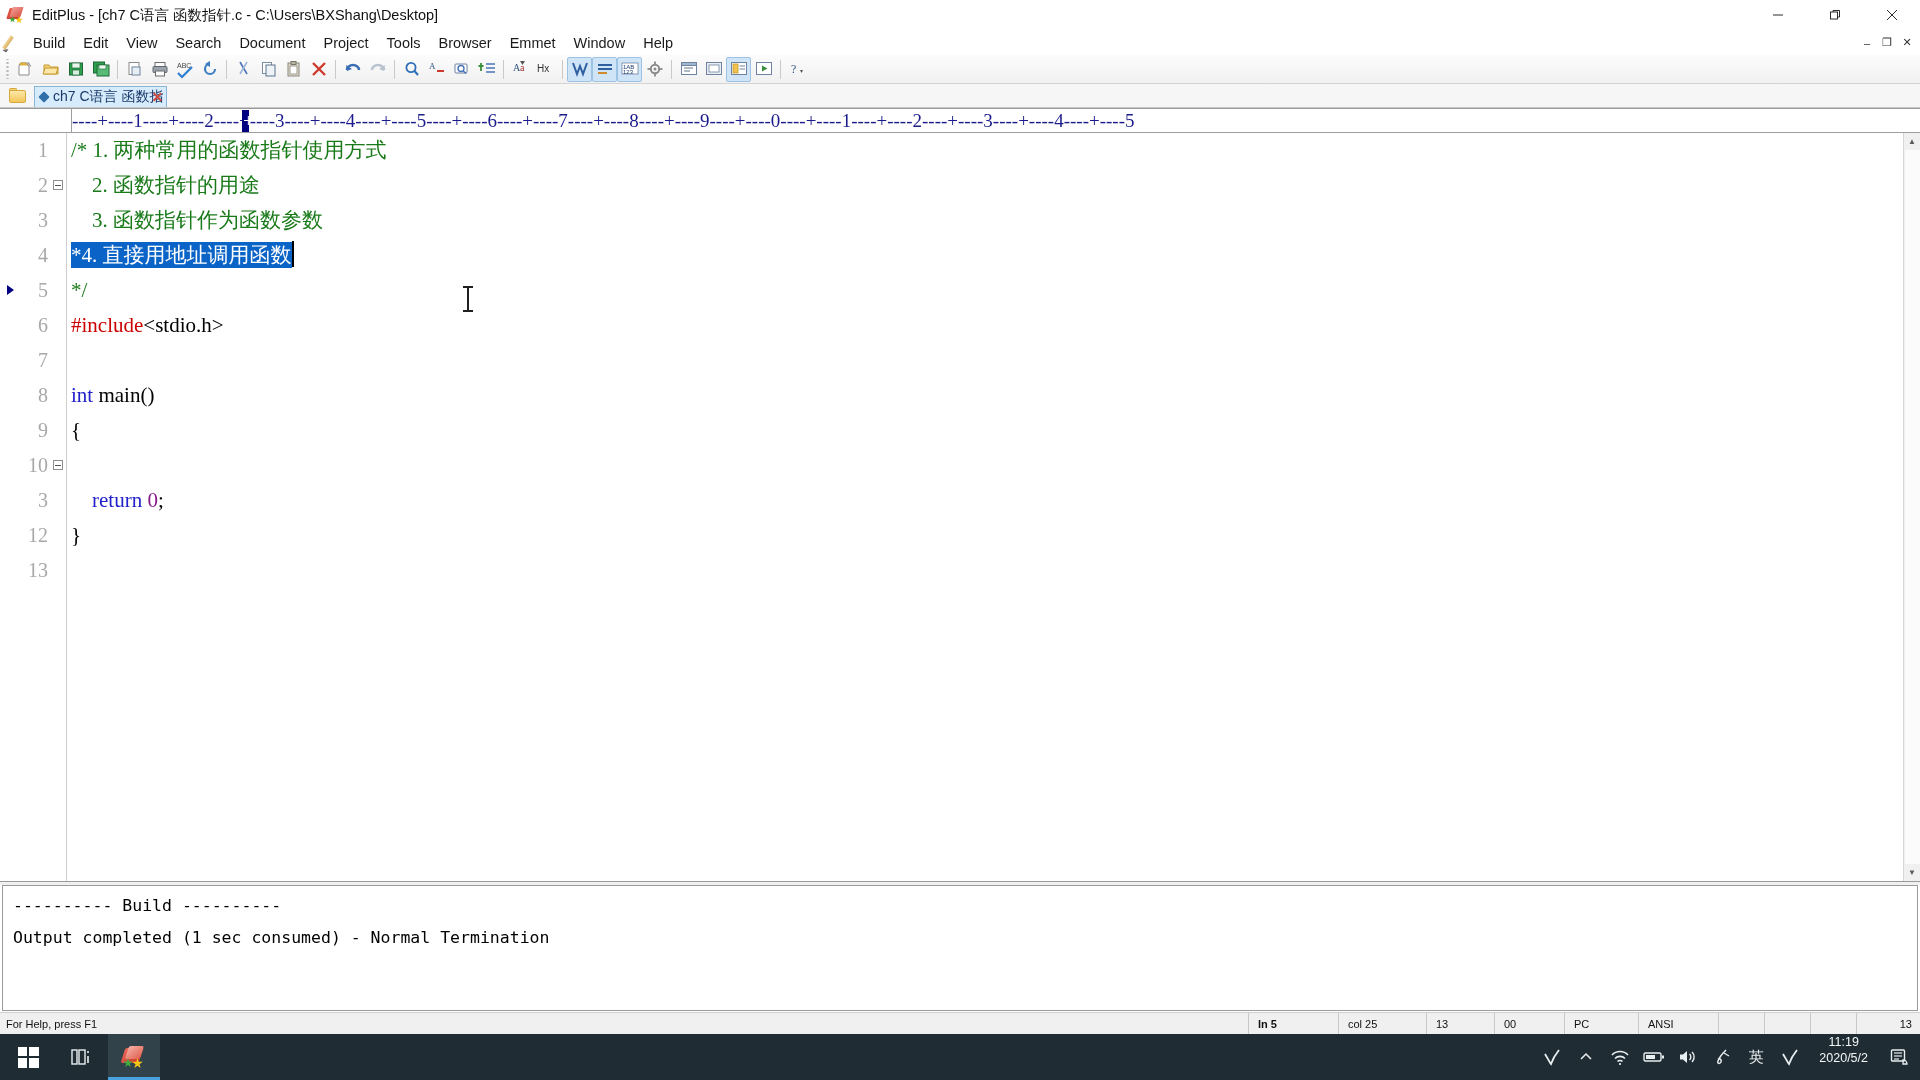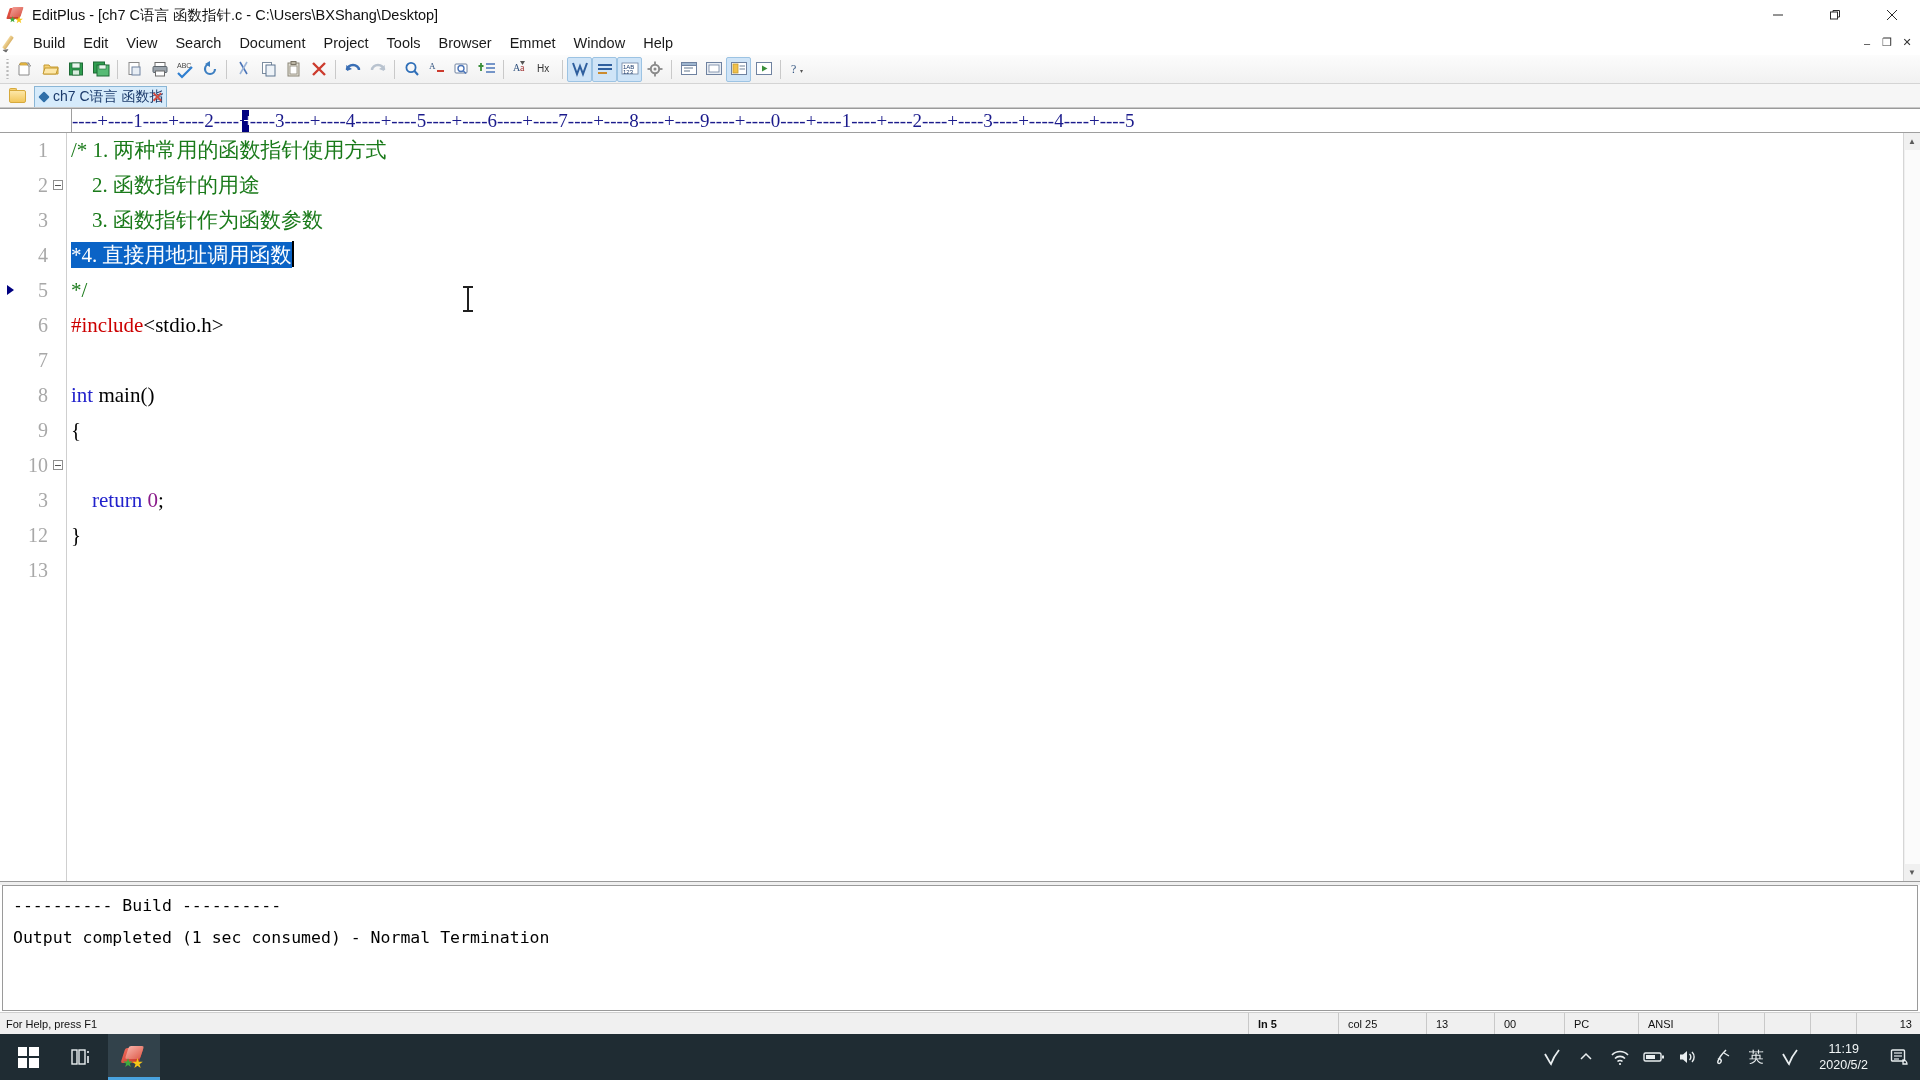--- a/index.html
+++ b/index.html
@@ -423,21 +423,21 @@
     display:flex; align-items:center; height:46px; gap:0px;
   }
   .tray-icon {
     width: 34px; height: 46px;
     display:flex; align-items:center; justify-content:center;
     color:#e9eef0;
   }
   .clock {
     height: 46px; padding: 0 12px;
     display:flex; flex-direction:column;
-    align-items:center; justify-content:center;
+    align-items:center; justify-content:flex-start;
     font-size: 12.5px; line-height: 16px; color:#f2f6f7;
   }
   .notif {
     width: 40px; height:46px;
     display:flex; align-items:center; justify-content:center;
   }
   svg { overflow: visible; }
 </style>
 </head>
 <body>

